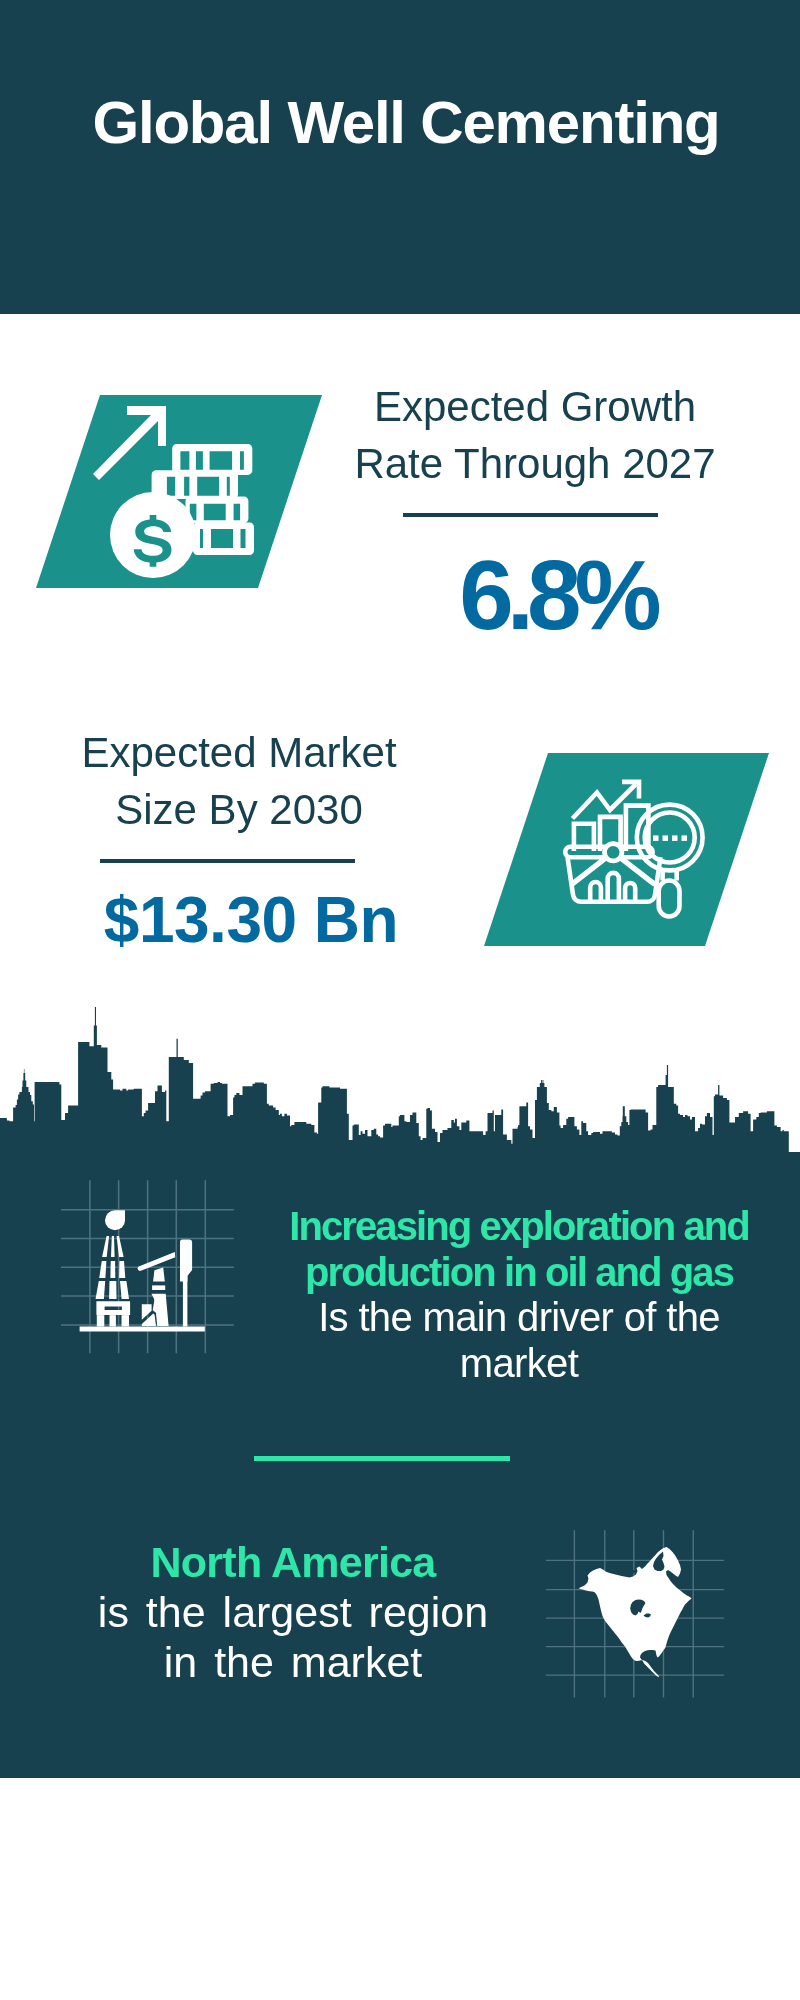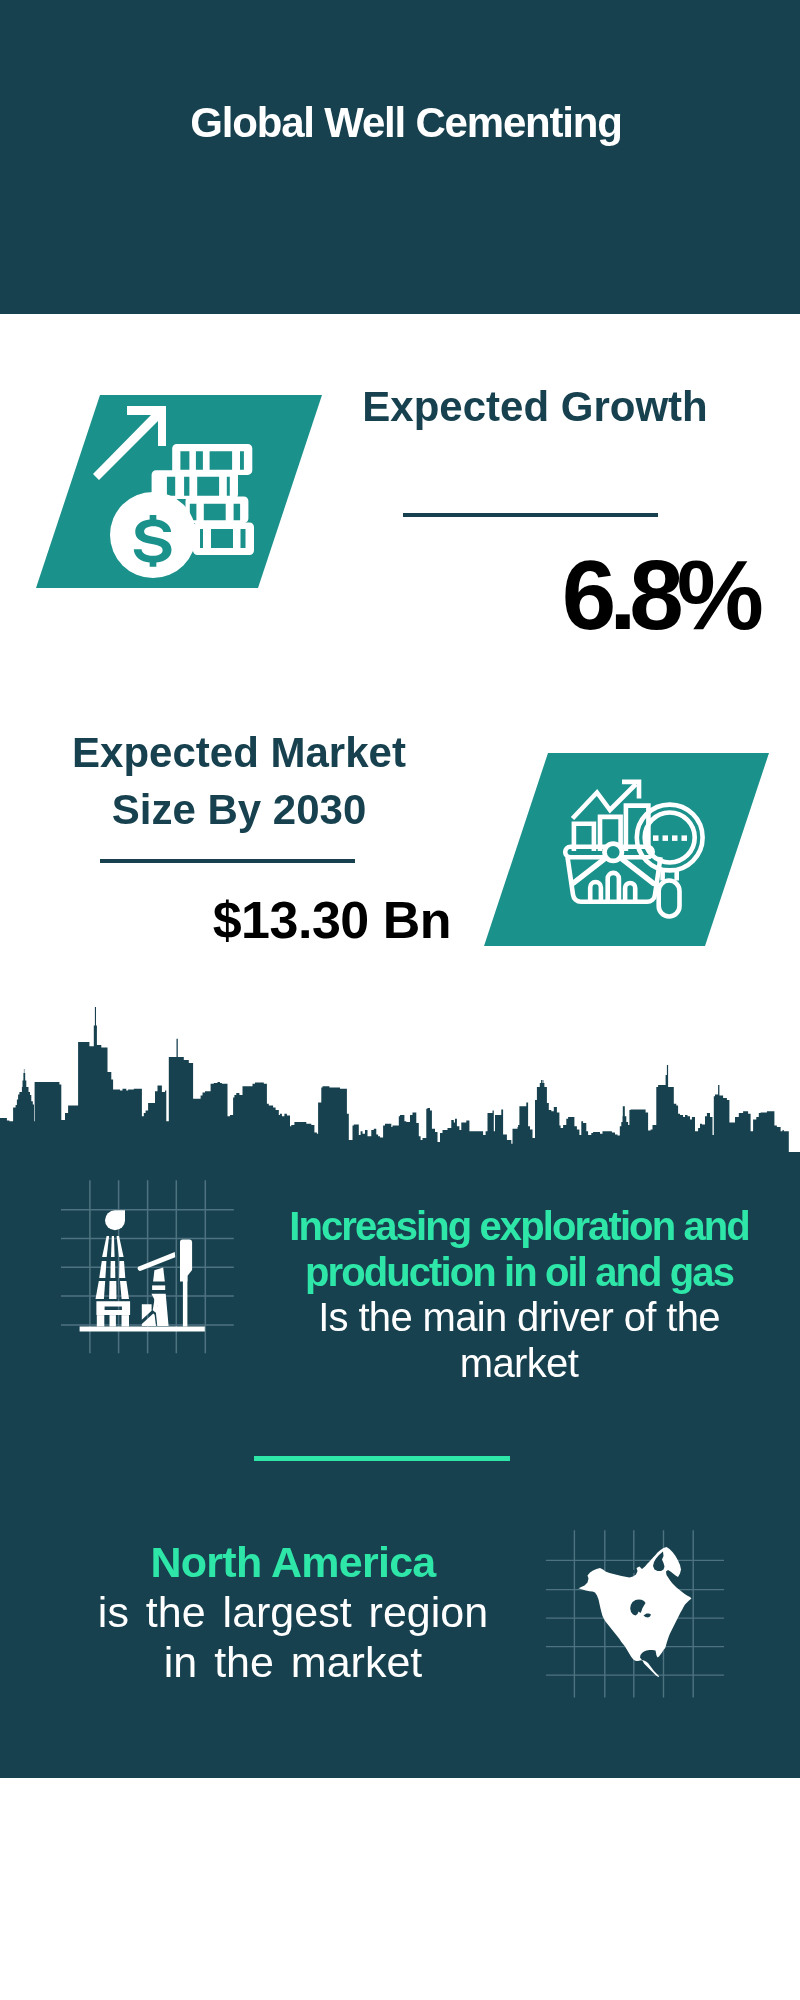--- a/index.html
+++ b/index.html
@@ -3,28 +3,28 @@
 <meta charset="utf-8">
 <style>
   * { margin:0; padding:0; box-sizing:border-box; }
   html,body { width:800px; height:2000px; }
   body { font-family:"Liberation Sans", sans-serif; background:#ffffff; overflow:hidden; }
   .page { position:relative; width:800px; height:2000px; background:#fff; }
 
   
   .header { position:absolute; left:0; top:0; width:800px; height:314px; background:#17414f; }
   .header-title { position:absolute; left:0; top:0; width:800px; text-align:center;
-    color:#ffffff; font-size:42px; font-weight:bold; line-height:67.5px; letter-spacing:-1.2px;
+    color:#ffffff; font-size:60px; font-weight:bold; line-height:67.5px; letter-spacing:-1.2px;
     padding-top:89px; padding-left:12px; white-space:nowrap; }
 
   
-  .stat-head { position:absolute; font-size:42px; font-weight:bold; color:#17414f;
+  .stat-head { position:absolute; font-size:42px; font-weight:normal; color:#17414f;
     line-height:57.25px; letter-spacing:0px; text-align:center; white-space:nowrap; }
   .stat-rule { position:absolute; height:4px; background:#17414f; }
-  .stat-value { position:absolute; font-weight:bold; color:#000000; white-space:nowrap; text-align:right;}
+  .stat-value { position:absolute; font-weight:bold; color:#0369a1; white-space:nowrap; text-align:center;}
 
 
   .insight { position:absolute; text-align:center; white-space:nowrap; }
   .insight .hl { color:#2ee6a8; font-weight:bold; display:block; }
   .insight .rest { color:#ffffff; font-weight:normal; display:block; }
   .insight-rule { position:absolute; height:4px; background:#2ee6a8; }
   
   .dark { position:absolute; left:0; width:800px; background:#17414f; }
   .skyline { position:absolute; left:0; width:800px; }
 </style>
@@ -46,21 +46,21 @@
       <path d="M190,137.4 h53.9 a4.5,4.5 0 0 1 4.5,4.5 v17.7 a4.5,4.5 0 0 1 -4.5,4.5 h-53.9 a4.5,4.5 0 0 1 -4.5,-4.5 v-17.7 a4.5,4.5 0 0 1 4.5,-4.5 z M189.8,144.8 h6.6 v16.5 h-6.6 z M203.8,144.8 h21.9 v16.5 h-21.9 z M233.6,144.8 h6.5 v16.5 h-6.5 z" fill-rule="evenodd"></path>
       <path d="M197.5,163.5 h52 a4.5,4.5 0 0 1 4.5,4.5 v23.5 a4.5,4.5 0 0 1 -4.5,4.5 h-52 a4.5,4.5 0 0 1 -4.5,-4.5 v-23.5 a4.5,4.5 0 0 1 4.5,-4.5 z M200,170 h3 v19 h-3 z M211,170 h22 v19 h-22 z M240.5,170 h5 v19 h-5 z" fill-rule="evenodd"></path>
       <circle cx="153" cy="176" r="43"></circle>
     </g>
     <g transform="translate(153,176) scale(0.74,0.765)">
       <path fill="#1b918c" d="M -4.5,-26 h 9 v 5.6 c 11,0.6 19.5,7.5 20,16.4 h -10.5 c -0.6,-4.4 -5.2,-7.6 -13.5,-7.6 c -8,0 -12.5,3 -12.5,6.8 c 0,3.8 3.5,5.6 12,7.2 l 5,1 c 12,2.3 20,6.4 20,16 c 0,9.4 -8.2,15.8 -20.5,16.6 v 5.6 h -9 v -5.6 c -12.5,-0.8 -21,-7.8 -21.5,-17.4 h 10.5 c 0.6,5 5.8,8.6 15,8.6 c 8.6,0 13.5,-3.2 13.5,-7.4 c 0,-4 -3.8,-6 -12.8,-7.7 l -5.6,-1.1 c -11.6,-2.2 -18.6,-6.6 -18.6,-15.4 c 0,-9 8.2,-15.2 19.5,-15.9 z"></path>
     </g>
   </svg>
 
   <div class="stat-head" style="left:335px; top:378px; width:400px;">
-    <span>Expected Growth</span><br>
+    <span>Expected Growth</span><br><span>Rate Through 2027</span>
   </div>
   <div class="stat-rule" style="left:403px; top:513px; width:255px;"></div>
   <div class="stat-value" style="left:357px; top:546px; width:400px; font-size:98px; line-height:98px; letter-spacing:-7px;">6.8%</div>
 
   <svg class="stat2-icon" width="320" height="220" viewBox="474 743 320 220" style="position:absolute;left:474px;top:743px;width:320px;height:220px">
     <polygon points="548,753 769,753 705,946 484,946" fill="#1b918c"></polygon>
     <g fill="none" stroke="#ffffff" stroke-width="4.6" stroke-linejoin="miter" stroke-linecap="butt">
       <path d="M622,781.9 h17 v16.5"></path>
       <polyline points="572.5,818.5 597,792.5 610,810 636,784"></polyline>
       <path d="M573.9,851 v-27.2 h20 v27.2"></path>
@@ -88,21 +88,21 @@
       <rect x="662.5" y="835.4" width="5.5" height="5.5"></rect>
       <rect x="672" y="835.4" width="5.5" height="5.5"></rect>
       <rect x="681.5" y="835.4" width="5.5" height="5.5"></rect>
     </g>
   </svg>
 
   <div class="stat-head" style="left:39px; top:724px; width:400px;">
     <span>Expected Market</span><br><span>Size By 2030</span>
   </div>
   <div class="stat-rule" style="left:100px; top:859px; width:255px;"></div>
-  <div class="stat-value" style="left:51px; top:884px; width:400px; font-size:52px; line-height:73px; letter-spacing:-0.5px;">$13.30 Bn</div>
+  <div class="stat-value" style="left:51px; top:884px; width:400px; font-size:64px; line-height:73px; letter-spacing:-0.5px;">$13.30 Bn</div>
 
   <div class="dark" style="top:1160px; height:618px;"></div>
   <svg class="skyline" width="800" height="165" viewBox="0 1000 800 165" style="position:absolute;left:0;top:1000px;width:800px;height:165px">
     <path d="M0,1160 L0,1118.1 H6.9 V1120.6 H9.4 V1121.2 H13.1 V1107.5 H15.6 V1105.0 H16.9 V1099.4 H18.1 V1094.4 H19.4 V1091.9 H21.9 V1086.9 H22.5 V1080.6 H23.4 V1073.1 H23.9 V1069.0 H24.4 V1073.1 H25.2 V1080.6 H26.3 V1086.9 H28.5 V1091.9 H30.0 V1095.0 H31.3 V1101.2 H32.8 V1104.4 H34.0 V1121.2 H34.6 V1081.9 H59.4 V1084.4 H61.3 V1120.0 H65.0 V1113.1 H68.1 V1105.6 H78.1 V1041.9 H89.4 V1046.3 H93.8 V1025.6 H94.9 V1006.9 H96.0 V1025.6 H96.9 V1045.0 H101.3 V1047.5 H107.5 V1071.9 H111.3 V1079.4 H113.1 V1089.4 H120.0 V1090.6 H122.5 V1088.8 H126.3 V1090.6 H128.1 V1089.4 H133.8 V1088.8 H141.9 V1116.3 H143.8 V1113.1 H145.6 V1110.6 H148.1 V1103.1 H155.0 V1091.3 H157.5 V1085.6 H161.9 V1091.9 H165.0 V1090.6 H166.3 V1121.3 H168.8 V1056.9 H176.5 V1038.8 H177.8 V1056.9 H183.8 V1060.0 H188.8 V1063.1 H193.1 V1098.8 H200.6 V1095.6 H202.5 V1092.5 H205.0 V1091.3 H210.6 V1083.8 H213.8 V1083.1 H217.5 V1081.9 H220.0 V1083.1 H221.9 V1083.8 H227.5 V1116.3 H230.0 V1115.0 H233.1 V1097.5 H234.4 V1095.0 H236.3 V1093.1 H239.4 V1095.0 H242.5 V1086.3 H252.5 V1083.8 H255.0 V1082.5 H263.8 V1083.8 H266.9 V1103.8 H268.8 V1105.6 H273.1 V1107.5 H275.6 V1110.0 H278.8 V1115.0 H280.0 V1113.8 H281.9 V1116.3 H284.4 V1113.8 H286.9 V1115.6 H290.0 V1126.3 H291.3 V1125.0 H294.4 V1121.9 H306.3 V1123.8 H311.3 V1125.0 H314.4 V1132.5 H316.9 V1133.8 H318.1 V1102.5 H321.3 V1087.5 H322.5 V1086.3 H329.4 V1087.5 H340.0 V1088.8 H346.9 V1113.8 H348.8 V1140.0 H352.5 V1125.6 H353.8 V1124.4 H358.8 V1135.0 H360.6 V1131.3 H362.5 V1133.8 H365.0 V1130.0 H367.5 V1136.3 H371.3 V1130.0 H373.8 V1128.8 H376.3 V1134.4 H378.1 V1136.3 H380.0 V1137.5 H383.1 V1125.6 H385.0 V1123.8 H391.3 V1126.9 H392.5 V1125.6 H398.8 V1116.3 H400.0 V1115.0 H404.4 V1121.3 H406.3 V1121.9 H410.0 V1115.0 H412.5 V1112.5 H416.3 V1123.1 H418.8 V1136.3 H420.6 V1140.0 H422.5 V1138.1 H426.3 V1108.8 H427.5 V1108.1 H430.0 V1110.6 H431.9 V1128.8 H435.0 V1131.9 H437.5 V1141.9 H440.0 V1133.1 H442.5 V1130.0 H447.5 V1128.1 H451.3 V1120.0 H453.8 V1122.5 H455.0 V1118.8 H456.9 V1126.3 H459.4 V1130.0 H461.3 V1122.5 H466.3 V1120.6 H469.4 V1131.3 H483.1 V1135.0 H485.6 V1131.3 H487.5 V1113.1 H492.5 V1110.6 H493.8 V1131.3 H495.0 V1115.0 H501.3 V1109.4 H503.1 V1134.4 H506.9 V1140.0 H511.3 V1143.8 H512.5 V1128.8 H517.5 V1126.9 H518.1 V1125.0 H519.4 V1106.3 H526.3 V1102.5 H528.1 V1126.3 H530.0 V1129.4 H532.5 V1138.1 H535.0 V1100.0 H536.9 V1086.9 H539.8 V1083.1 H541.0 V1080.0 H541.9 V1083.1 H542.5 V1080.0 H543.4 V1083.1 H544.4 V1086.9 H546.9 V1103.1 H548.8 V1110.0 H551.3 V1111.3 H553.8 V1106.9 H556.9 V1112.5 H559.4 V1125.6 H560.6 V1128.1 H563.1 V1125.0 H566.3 V1118.8 H568.1 V1116.9 H574.4 V1126.3 H576.9 V1129.4 H579.4 V1135.0 H581.3 V1121.3 H583.1 V1123.1 H586.3 V1131.3 H588.1 V1135.0 H591.3 V1133.1 H593.1 V1131.9 H600.0 V1133.8 H602.5 V1131.3 H611.9 V1132.5 H615.0 V1134.4 H617.5 V1135.6 H619.8 V1126.3 H621.3 V1121.9 H622.5 V1116.3 H622.8 V1106.3 H624.5 V1106.3 H624.8 V1116.3 H626.3 V1121.9 H628.1 V1125.0 H629.4 V1110.0 H630.6 V1109.4 H645.6 V1112.5 H648.1 V1130.6 H650.6 V1129.4 H652.5 V1125.0 H656.3 V1086.9 H658.1 V1085.0 H665.6 V1075.0 H666.9 V1065.0 H668.1 V1086.9 H673.8 V1103.8 H676.3 V1105.6 H678.1 V1113.8 H680.0 V1115.0 H683.1 V1116.9 H685.0 V1115.0 H687.5 V1116.3 H690.0 V1119.4 H691.9 V1116.9 H695.0 V1131.3 H698.1 V1128.1 H700.0 V1123.8 H701.9 V1124.4 H705.0 V1116.3 H706.9 V1113.1 H710.0 V1116.9 H712.5 V1135.0 H713.8 V1096.3 H715.0 V1094.4 H718.1 V1085.0 H719.4 V1095.6 H723.1 V1098.1 H726.9 V1100.0 H729.4 V1122.5 H735.0 V1116.9 H738.8 V1113.1 H743.1 V1111.3 H748.1 V1113.8 H750.6 V1131.3 H753.1 V1119.4 H756.3 V1116.9 H758.8 V1113.1 H760.6 V1112.5 H766.9 V1111.3 H774.4 V1125.6 H776.9 V1126.9 H780.6 V1131.3 H782.5 V1130.0 H783.8 V1131.3 H788.8 V1151.9 H800 V1160 Z" fill="#17414f"></path>
   </svg>
 
   <svg class="rig-icon" width="200" height="185" viewBox="55 1175 200 185" style="position:absolute;left:55px;top:1175px;width:200px;height:185px">
     <g stroke="#5d7f8d" stroke-width="1.5" opacity="0.8" fill="none">
       <path d="M89.9,1180.3 V1353.3 M118.6,1180.3 V1353.3 M147.6,1180.3 V1353.3 M176.3,1180.3 V1353.3 M205.3,1180.3 V1353.3"></path>
       <path d="M61,1209.7 H233.8 M61,1238.5 H233.8 M61,1267.3 H233.8 M61,1296.1 H233.8 M61,1324.9 H233.8"></path>

